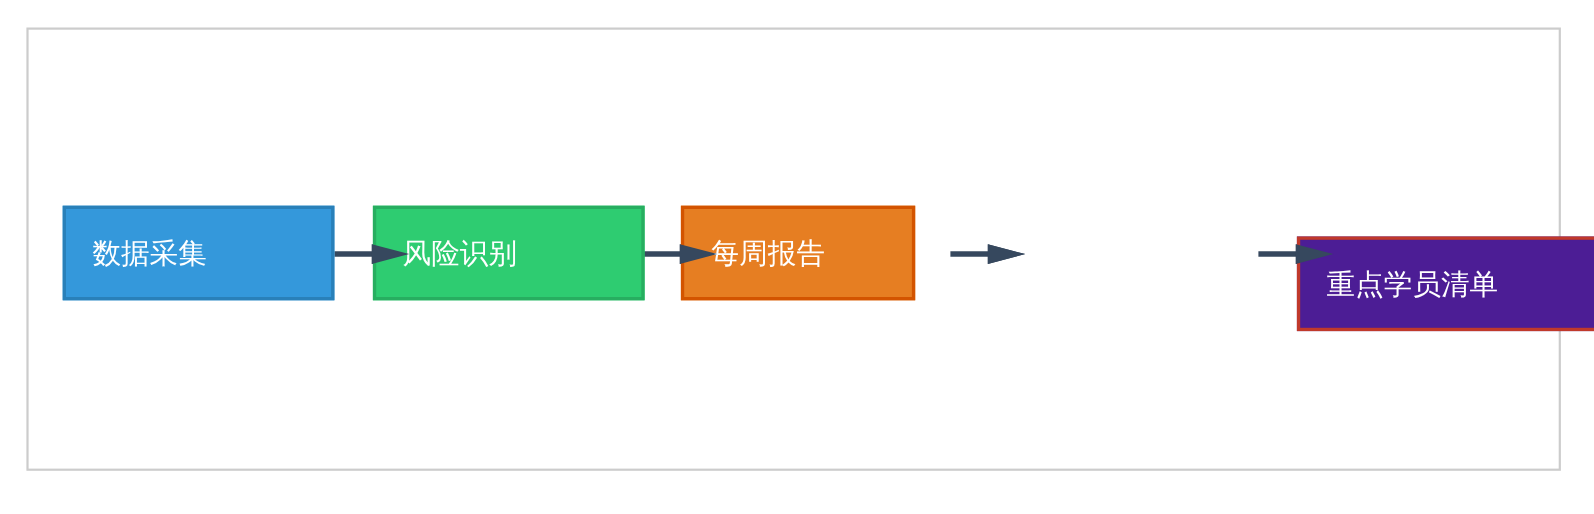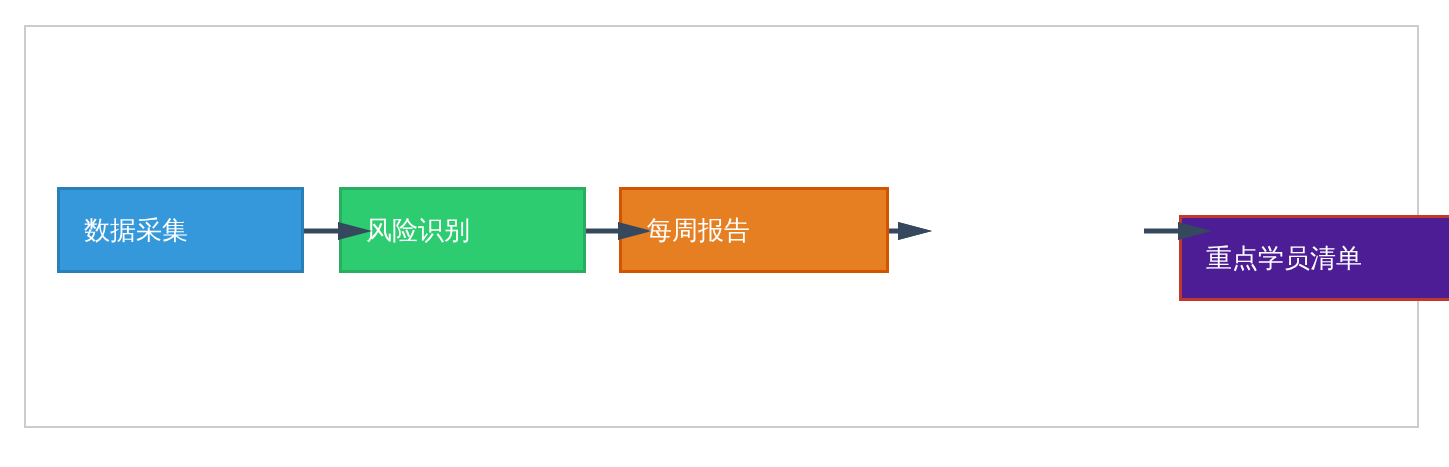--- a/index.html
+++ b/index.html
@@ -98,21 +98,21 @@
     </div>
 
     <div class="node-box" style="left:31px; width:247px; background:#3498db; border-color:#2980b9;">
       <span class="node-label">数据采集</span>
     </div>
 
     <div class="node-box" style="left:313px; width:247px; background:#2ecc71; border-color:#27ae60;">
       <span class="node-label">风险识别</span>
     </div>
 
-    <div class="node-box" style="left:593px; width:270px; background:#e67e22; border-color:#d35400;">
+    <div class="node-box" style="left:593px; width:213px; background:#e67e22; border-color:#d35400;">
       <span class="node-label">每周报告</span>
     </div>
 
 
     <div class="node-box" style="left:1153px; width:282px; background:#4c1d95; border-color:#c0392b;margin-top:28px;">
       <span class="node-label">重点学员清单</span>
     </div>
 
     <div class="connector" style="left:312px; width:34px;">
       <svg width="34" height="20" viewBox="0 0 34 20">

